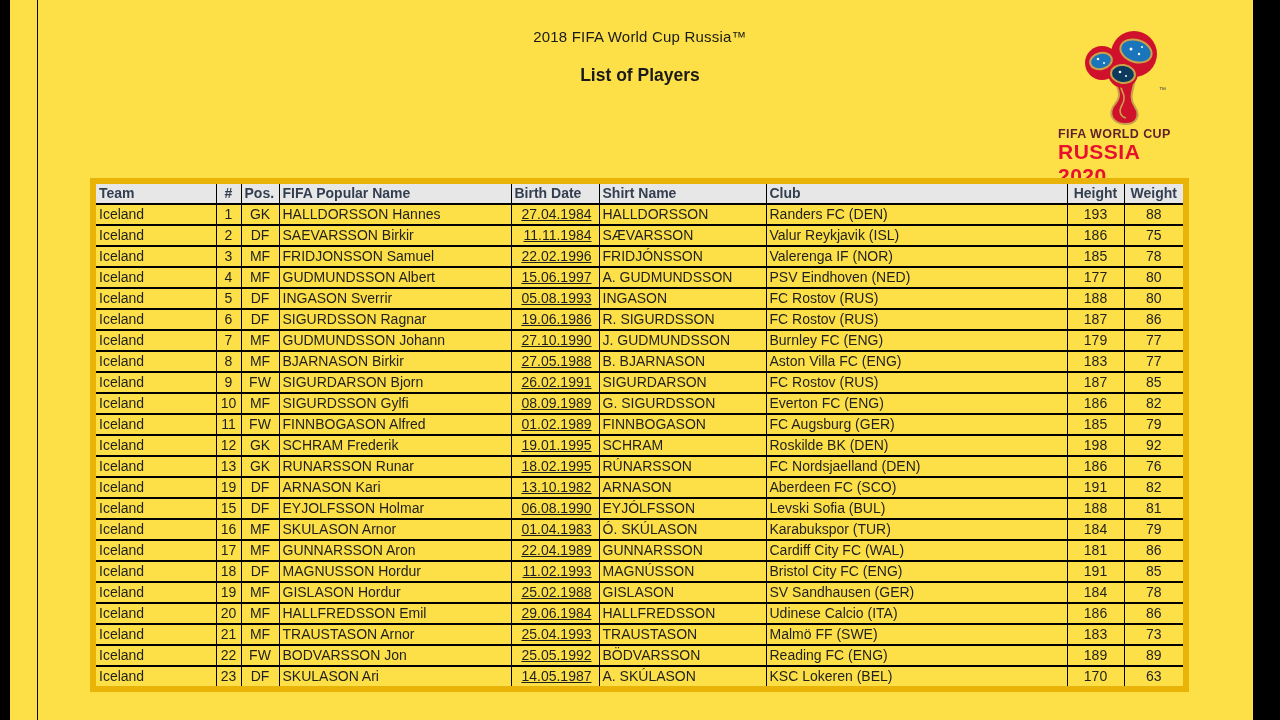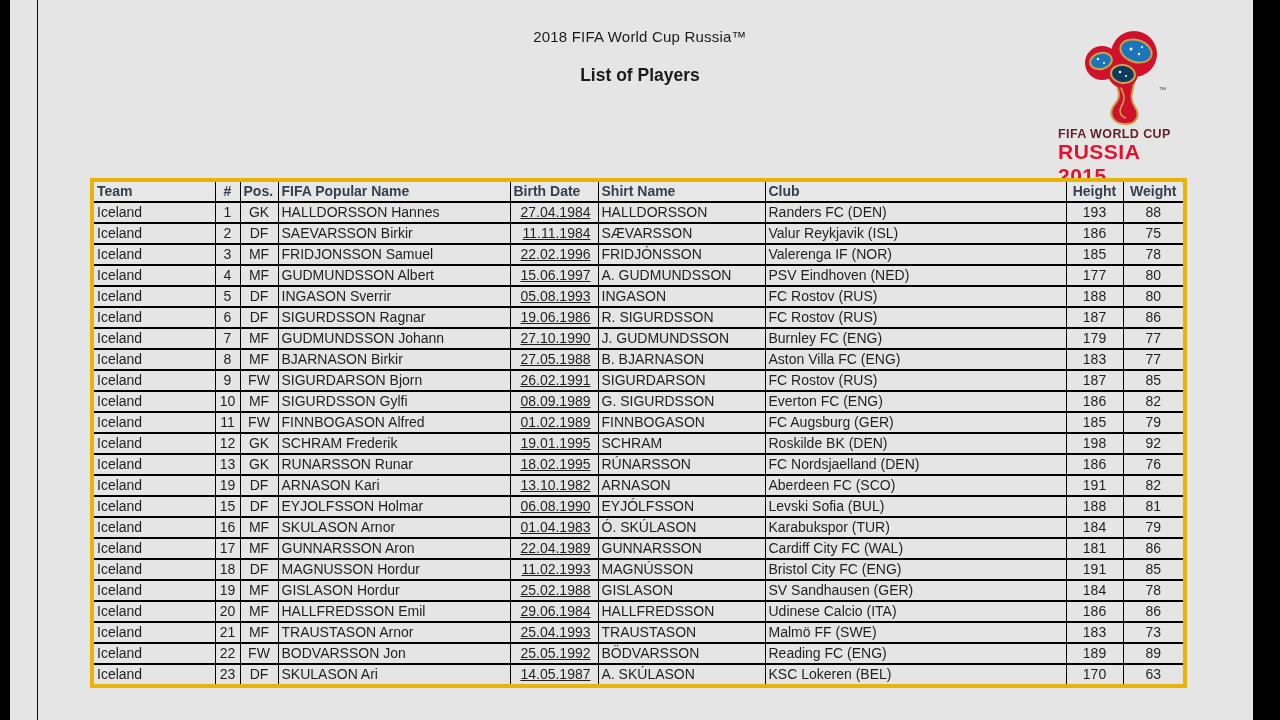--- a/index.html
+++ b/index.html
@@ -1,19 +1,19 @@
 <!DOCTYPE html>
 <html><head>
 <meta charset="utf-8">
 <style>
   * { margin:0; padding:0; box-sizing:border-box; }
   html,body { width:1280px; height:720px; overflow:hidden; }
   body { font-family:"Liberation Sans","DejaVu Sans",sans-serif; background:#fff; }
 
-  .page { position:relative; width:1280px; height:720px; background:#e5e5e5; }
+  .page { position:relative; width:1280px; height:720px; background:#fde047; }
 
   .black-bar-left  { position:absolute; left:0; top:0; width:10px;  height:720px; background:#000; }
   .black-bar-right { position:absolute; right:0; top:0; width:27px; height:720px; background:#000; }
   .page-edge-line  { position:absolute; left:37px; top:0; width:1px; height:720px; background:#0a0a0a; }
 
   .doc-header { position:absolute; top:28px; left:0; width:1280px; text-align:center; color:#1a1a1a; }
   .doc-title-line1 { font-size:15px; font-weight:400; letter-spacing:.2px; }
   .doc-title-line2 { font-size:17.5px; font-weight:700; margin-top:20px; }
 
   
@@ -25,21 +25,21 @@
   
   .players-table { position:absolute; left:90px; top:178px; width:1093px;
                    border-collapse:collapse; table-layout:fixed;
                    font-size:14px; color:#1f1f1f; }
   .players-table th, .players-table td {
       border-top:2px solid #000; border-bottom:2px solid #000;
       border-left:1px solid #000; border-right:1px solid #000;
       height:21px; padding:0 3px; overflow:hidden; white-space:nowrap;
       font-weight:400; text-align:left; line-height:19px;
   }
-  .players-table { border:4px solid #eab308; }
+  .players-table { border:6px solid #eab308; }
   .players-table th { background:#e7e7e7; color:#333f50; font-weight:700; }
   .players-table th:nth-child(2), .players-table td:nth-child(2),
   .players-table td:nth-child(3),
   .players-table th:nth-child(8), .players-table td:nth-child(8),
   .players-table th:nth-child(9), .players-table td:nth-child(9) { text-align:center; padding:0 1px; }
   .players-table td:nth-child(5) { text-align:right; padding-right:7px;text-decoration:underline; }
 
   col.c-team{width:123px} col.c-num{width:25px} col.c-pos{width:38px}
   col.c-name{width:232px} col.c-birth{width:88px} col.c-shirt{width:167px}
   col.c-club{width:301px} col.c-height{width:57px} col.c-weight{width:62px}
@@ -76,21 +76,21 @@
         <circle cx="68" cy="24" r="1.2" fill="#fff"></circle>
         <circle cx="71" cy="17" r="1" fill="#fff"></circle>
       <circle cx="27" cy="29" r="1.3" fill="#fff"></circle>
         <circle cx="33" cy="33" r="1" fill="#fff"></circle>
       <circle cx="49" cy="42" r="1.3" fill="#fff"></circle>
         <circle cx="55" cy="46" r="1" fill="#fff"></circle>
 
       <text x="88" y="62" font-size="7" fill="#444">™</text>
     </svg>
     <div class="logo-line1">FIFA WORLD CUP</div>
-    <div class="logo-line2">RUSSIA 2015</div>
+    <div class="logo-line2">RUSSIA 2020</div>
   </div>
 
   <table class="players-table">
     <colgroup>
       <col class="c-team">
         <col class="c-num">
         <col class="c-pos">
         <col class="c-name">
       <col class="c-birth">
         <col class="c-shirt">

